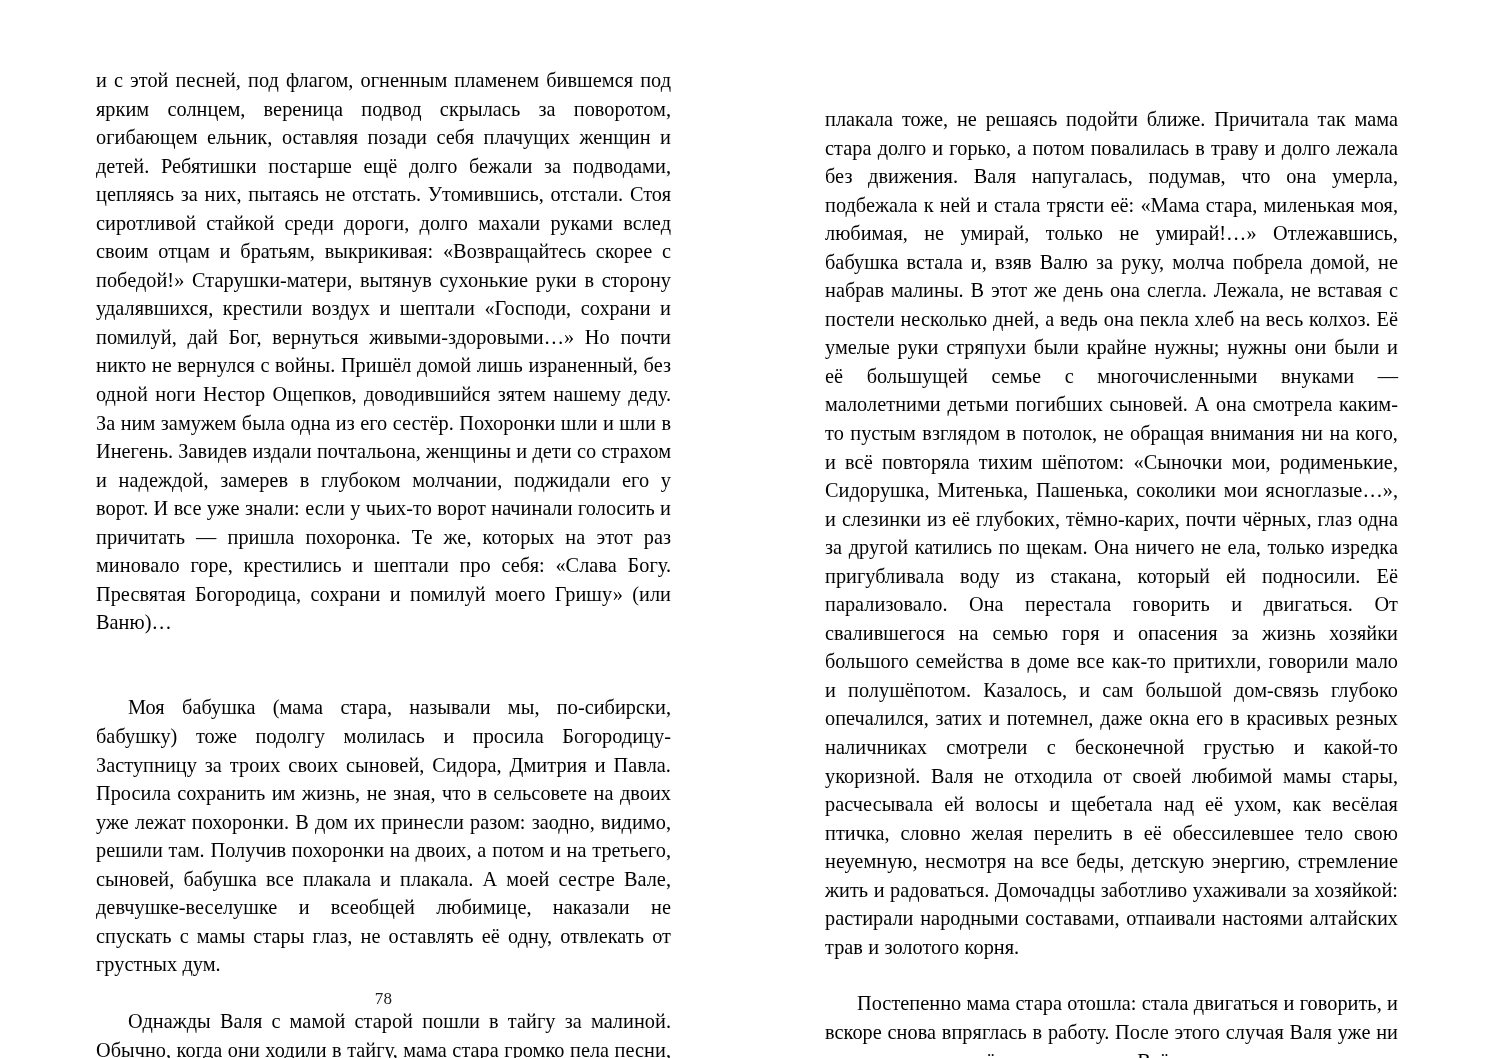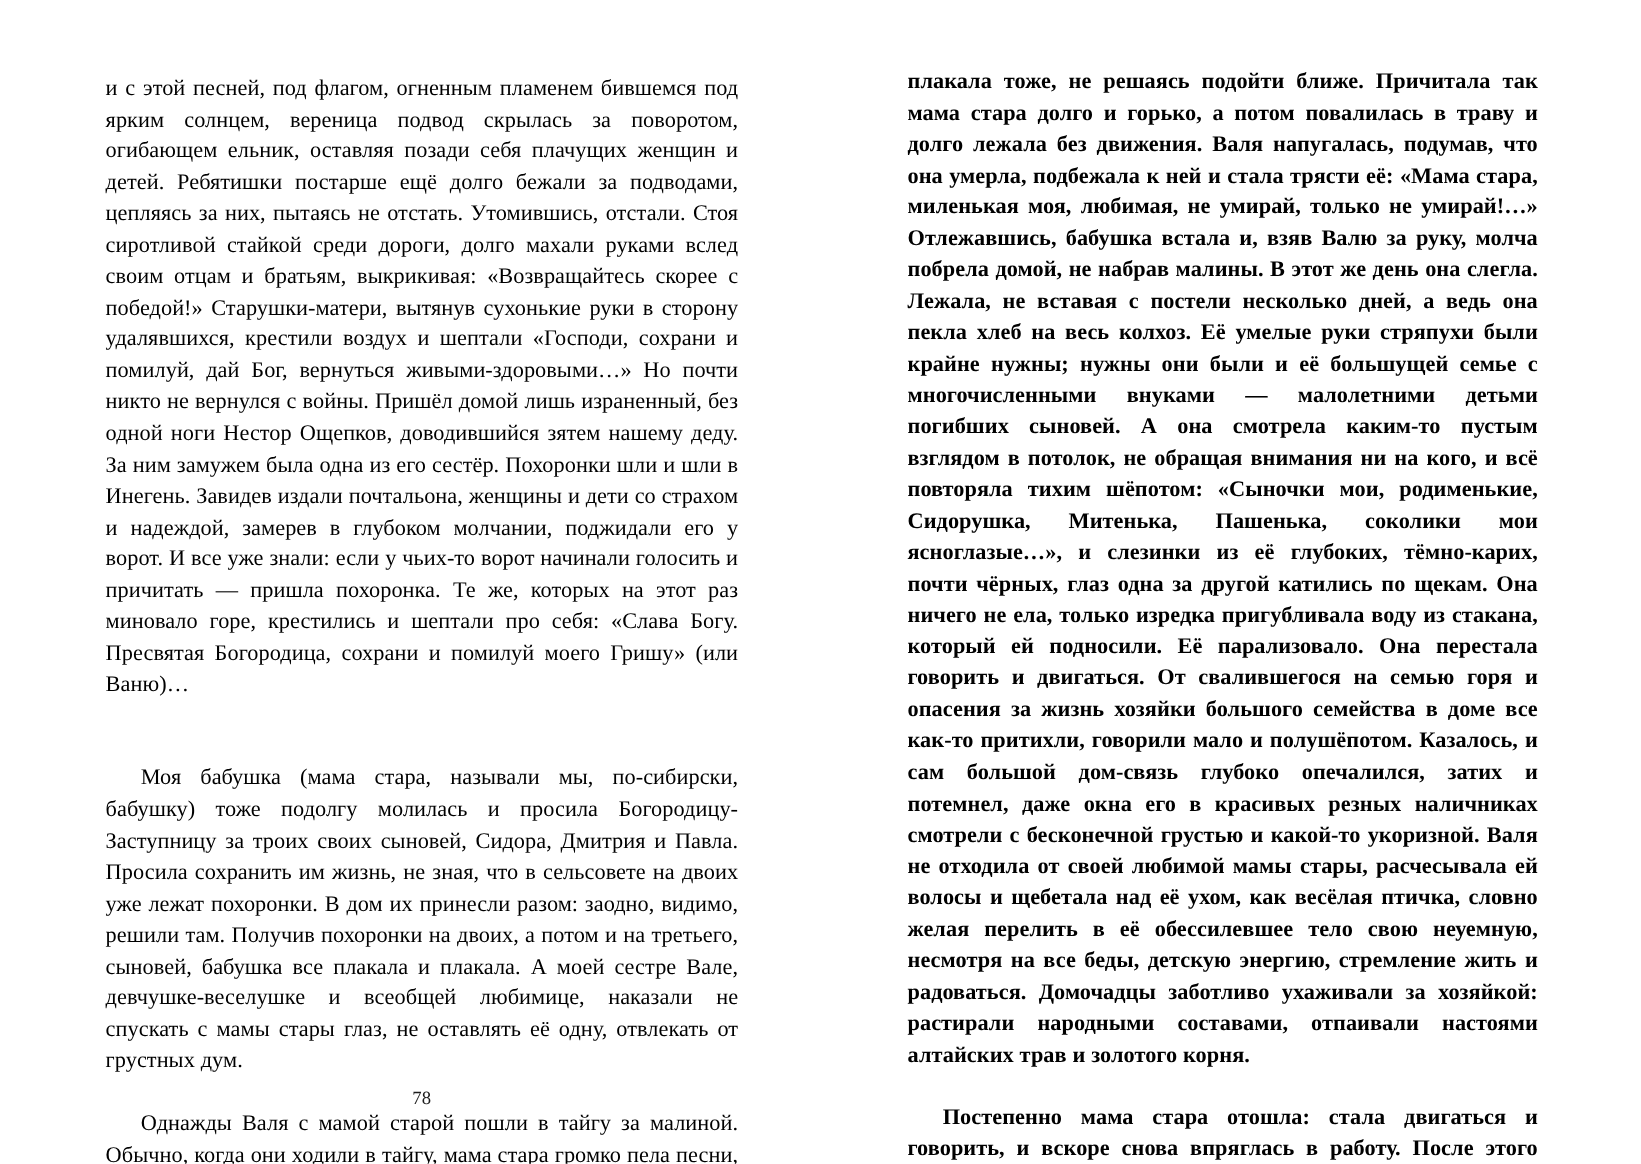--- a/index.html
+++ b/index.html
@@ -32,22 +32,21 @@
     height: 1058px;
   }
 
   .page-left {
     width: 746px;
     padding: 66px 75px 0 96px;
   }
 
   .page-right {
     width: 746px;
-    padding: 60px 94px 0 79px;
-    font-weight: bold;
+    padding: 105px 94px 0 79px;
   }
 
   .textblock {
     width: 100%;
   }
 
   p.para {
     margin: 0;
     padding: 0;
     text-align: justify;

